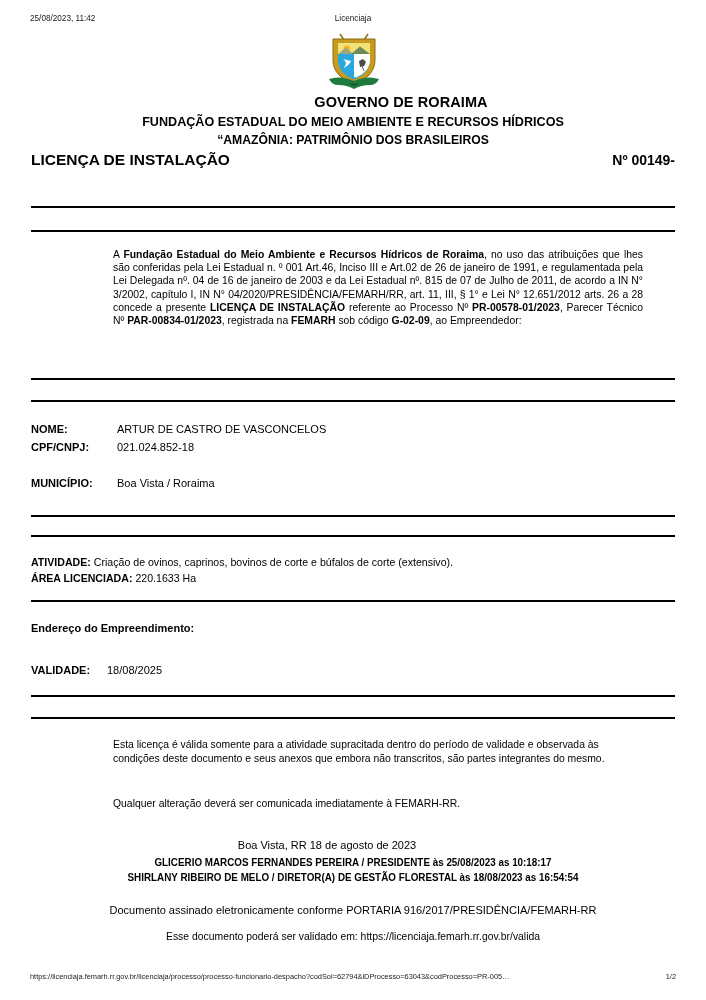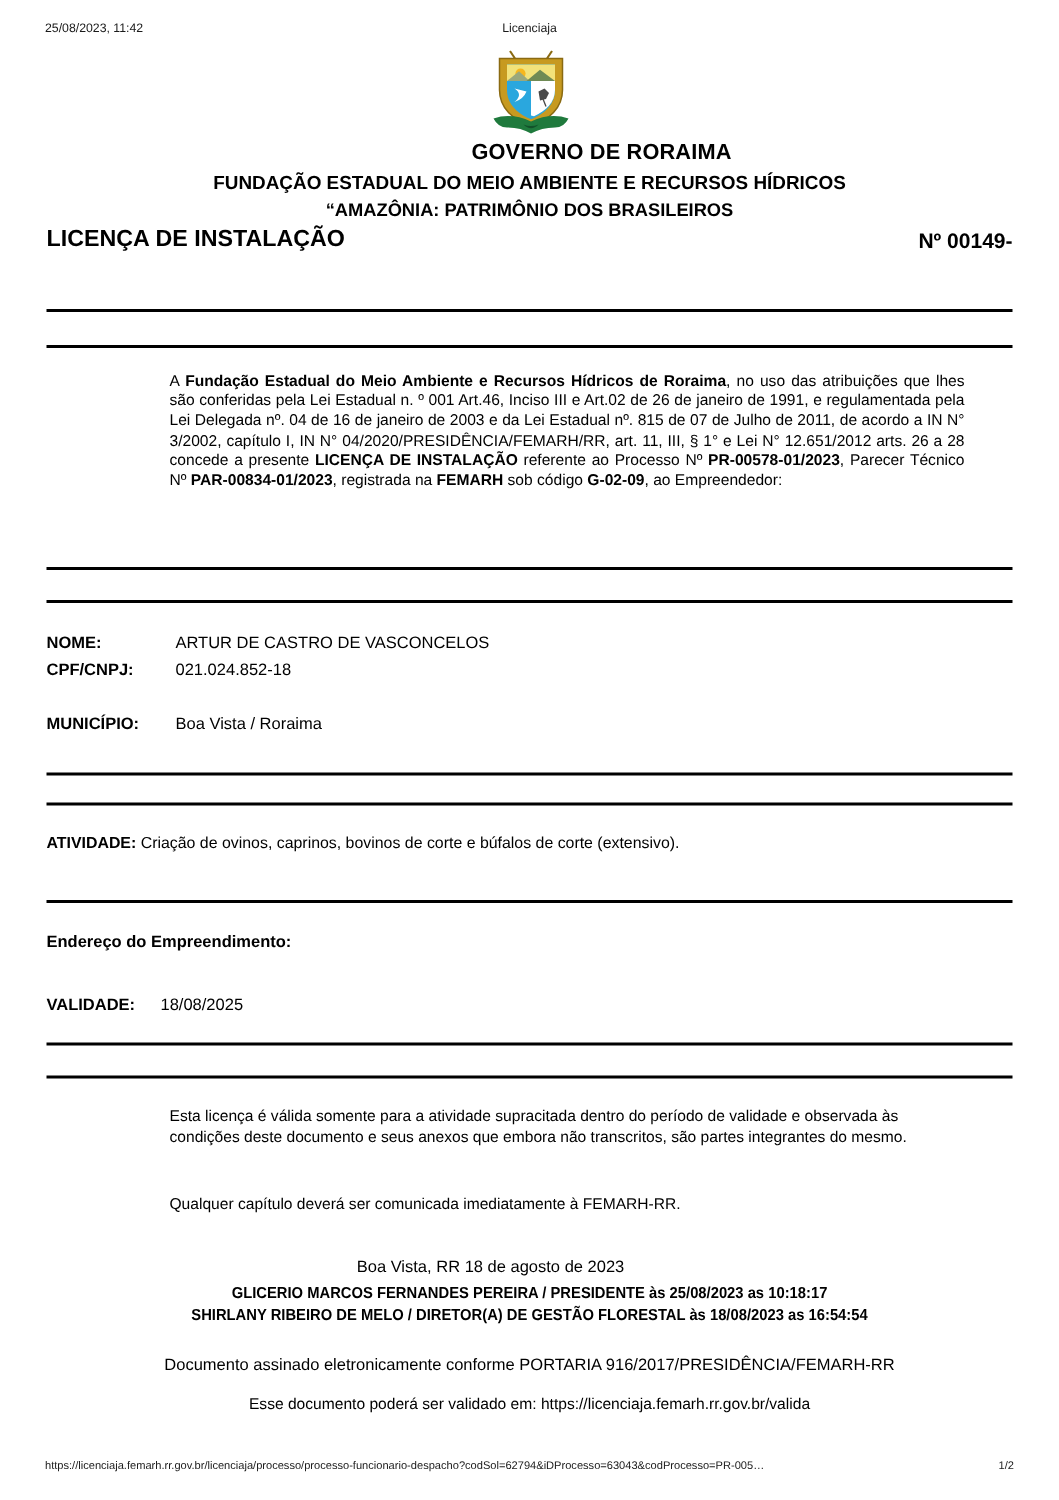--- a/index.html
+++ b/index.html
@@ -317,33 +317,37 @@
     <span class="lbl">MUNICÍPIO:</span><span class="val">Boa Vista / Roraima</span>
   </div>
 
   <div class="rule" style="top:515px"></div>
   <div class="rule" style="top:535px"></div>
 
   <div class="field f-atividade">
     <span class="lbl">ATIVIDADE:</span>
     <span class="val">Criação de ovinos, caprinos, bovinos de corte e búfalos de corte (extensivo).</span>
   </div>
+  <div class="field f-area">
+    <span class="lbl">ÁREA LICENCIADA:</span>
+    <span class="val">220.1633 Ha</span>
+  </div>
 
   <div class="rule" style="top:600px"></div>
 
   <div class="emp-title">Endereço do Empreendimento:</div>
   <div class="f-validade">
     <span class="lbl">VALIDADE:</span><span class="val">18/08/2025</span>
   </div>
 
   <div class="rule" style="top:695px"></div>
   <div class="rule" style="top:717px"></div>
 
   <div class="closing closing-1">Esta licença é válida somente para a atividade supracitada dentro do período de validade e observada às condições deste documento e seus anexos que embora não transcritos, são partes integrantes do mesmo.</div>
-  <div class="closing closing-2">Qualquer capítulo deverá ser comunicada imediatamente à FEMARH-RR.</div>
+  <div class="closing closing-2">Qualquer alteração deverá ser comunicada imediatamente à FEMARH-RR.</div>
 
   <div class="place-date">Boa Vista, RR 18 de agosto de 2023</div>
   <div class="sig sig-1">GLICERIO MARCOS FERNANDES PEREIRA / PRESIDENTE às 25/08/2023 as 10:18:17</div>
   <div class="sig sig-2">SHIRLANY RIBEIRO DE MELO / DIRETOR(A) DE GESTÃO FLORESTAL às 18/08/2023 as 16:54:54</div>
 
   <div class="assin">Documento assinado eletronicamente conforme PORTARIA 916/2017/PRESIDÊNCIA/FEMARH-RR</div>
   <div class="valida">Esse documento poderá ser validado em: https://licenciaja.femarh.rr.gov.br/valida</div>
 
 </div>
 

